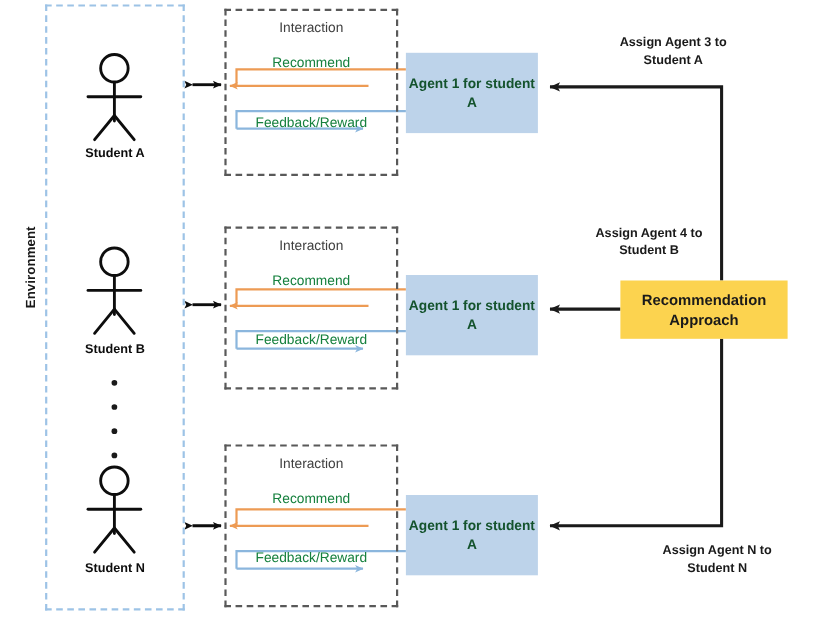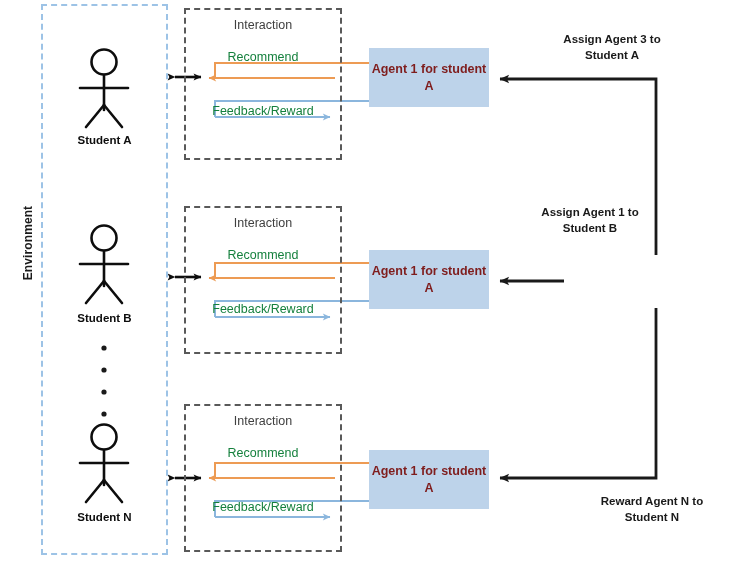--- a/index.html
+++ b/index.html
@@ -43,21 +43,21 @@
     font-weight: bold;
     color: #1a1a1a;
     transform: rotate(-90deg);
     transform-origin: center center;
     letter-spacing: 0.1px;
   }
 
   
   .interaction-box {
     position: absolute;
-    left: 184px;
+    left: 204px;
     width: 158px;
     border: 2px dashed #595959;
     box-sizing: border-box;
   }
   .interaction-box.b1 { top: 8px;   height: 152px; }
   .interaction-box.b2 { top: 206px; height: 148px; }
   .interaction-box.b3 { top: 404px; height: 148px; }
 
   .interaction-title {
     position: absolute;
@@ -84,29 +84,29 @@
     font-size: 11.5px;
     font-weight: bold;
     color: #0d0d0d;
   }
 
   
   .agent-box {
     position: absolute;
     left: 369px;
     width: 120px;
-    height: 59px;
+    height: 73px;
     background: #bdd3ea;
     display: flex;
     align-items: center;
     justify-content: center;
     text-align: center;
     font-size: 12.5px;
     font-weight: bold;
-    color: #7f1d1d;
+    color: #14532d;
     line-height: 1.35;
     box-sizing: border-box;
   }
   .agent-box.a1 { top: 48px; }
   .agent-box.a2 { top: 250px; }
   .agent-box.a3 { top: 450px; }
 
   
   .rec-box {
     position: absolute;
@@ -270,21 +270,24 @@
   <div class="agent-box a1">
     <span>Agent 1 for student A</span>
   </div>
   <div class="agent-box a2">
     <span>Agent 1 for student A</span>
   </div>
   <div class="agent-box a3">
     <span>Agent 1 for student A</span>
   </div>
 
+  <div class="rec-box">
+    <span>Recommendation Approach</span>
+  </div>
 
   <div class="assign-label l1">Assign Agent 3 to
 Student A</div>
-  <div class="assign-label l2">Assign Agent 1 to
+  <div class="assign-label l2">Assign Agent 4 to
 Student B</div>
-  <div class="assign-label l3">Reward Agent N to
+  <div class="assign-label l3">Assign Agent N to
 Student N</div>
 
 </div>
 
 </body></html>

